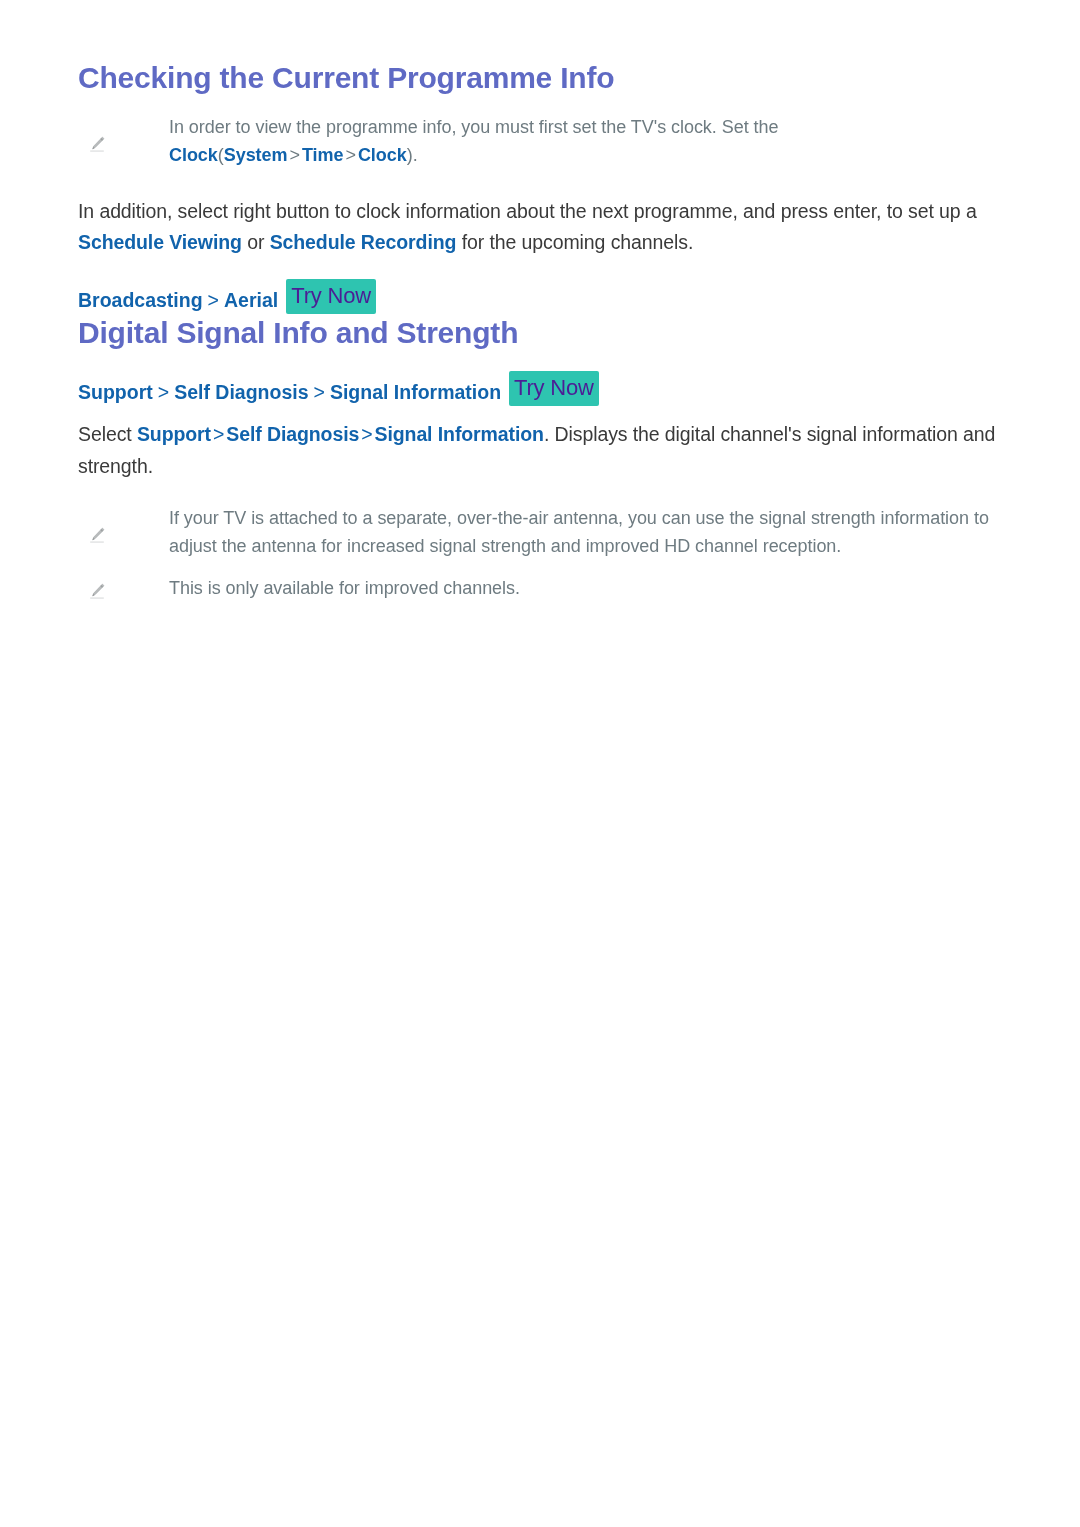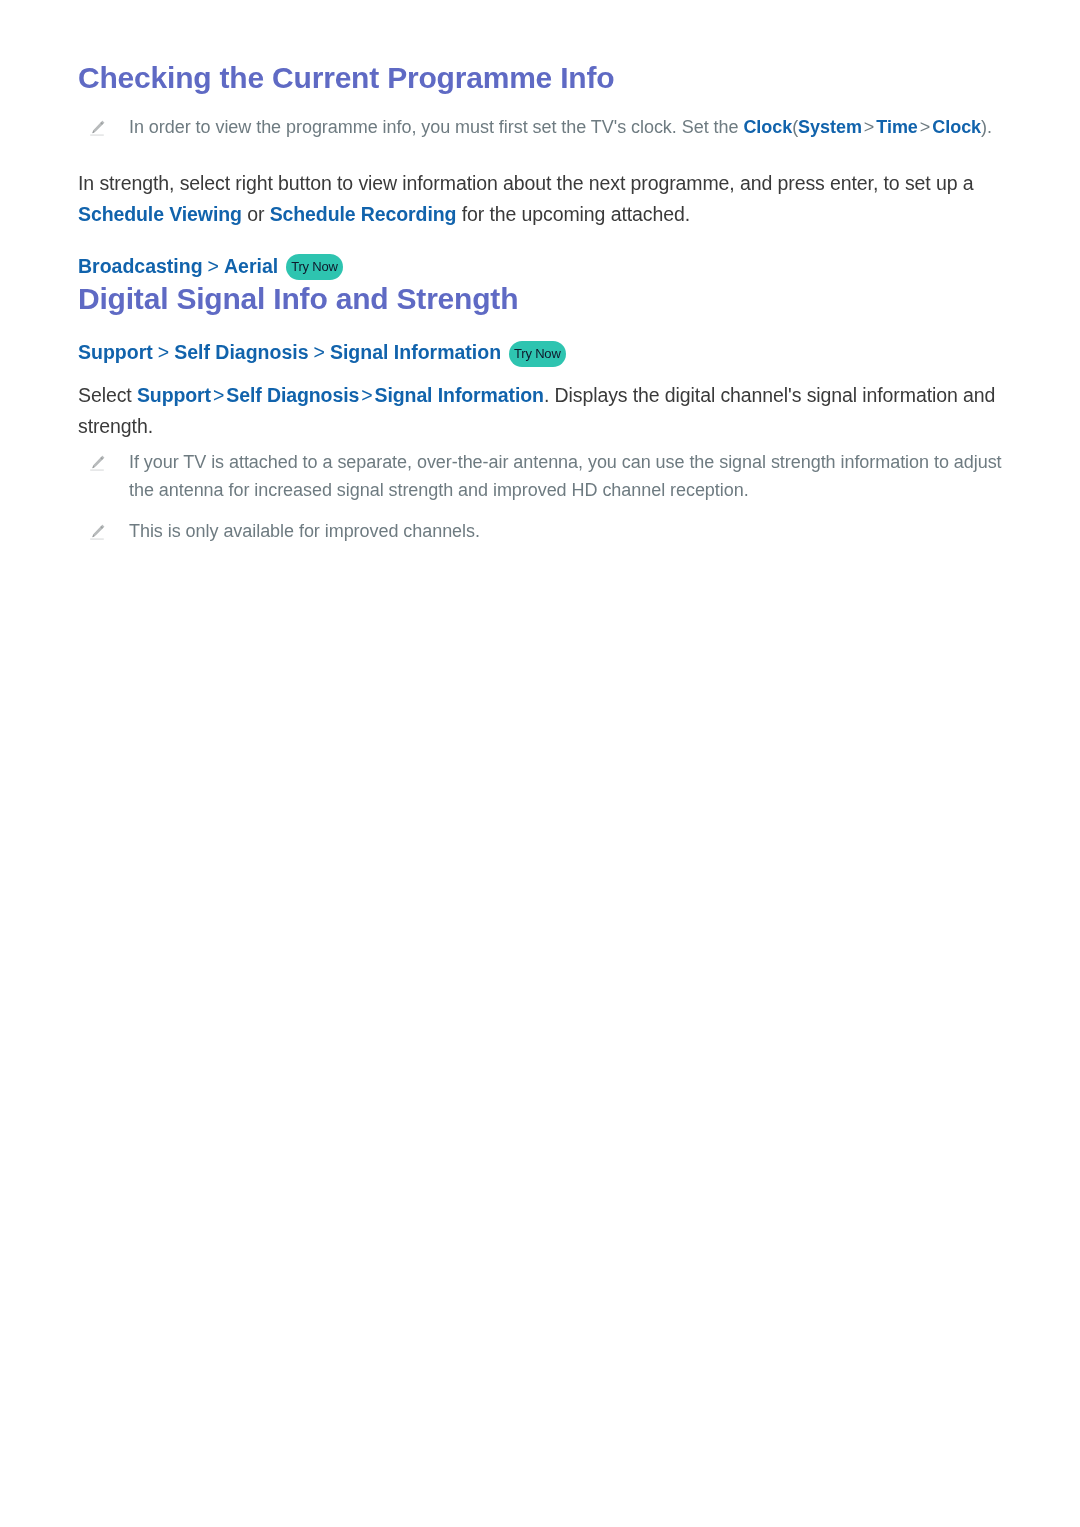--- a/index.html
+++ b/index.html
@@ -76,38 +76,39 @@
   }
   .menu-path .sep {
     font-weight: normal;
     padding: 0 5px;
   }
 
   
   .try-now {
     display: inline-block;
     background: #2ec4b0;
-    color: #0f172a;
-    font-size: 13px;
+    color: #4c1d95;
+    font-size: 22px;
     font-weight: normal;
     line-height: 1;
     padding: 6px 5px 7px 5px;
-    border-radius: 13px;
+    border-radius: 2px;
     margin-left: 8px;
     position: relative;
     top: -1px;
     letter-spacing: -0.2px;
   }
 
   
   .note {
     display: flex;
-    align-items: flex-start;
+    align-items: center;
     margin: 18px 0 0 0;
     padding-left: 9px;
+    gap: 40px;
   }
   .note + .note { margin-top: 14px; }
   .note-icon {
     flex: 0 0 auto;
     width: 20px;
     height: 20px;
     margin-top: 4px;
     margin-right: 22px;
   }
   .note-icon svg { display: block; }
@@ -139,21 +140,21 @@
             <path d="M14.4 4.1 L16.0 5.7 L15.0 6.7 L13.4 5.1 Z" fill="#9ca0a1"></path>
             <path d="M5.6 15.0 L6.35 13.1 L7.3 14.05 Z" fill="#8d9192"></path>
           </g>
           <rect x="3.2" y="16.6" width="13.6" height="0.9" fill="#cfd2d3"></rect>
         </svg>
       </span>
       <span class="note-text"><span>In order to view the programme info, you must first set the TV's clock. Set the </span><span class="kw-blue">Clock</span><span class="paren">(</span><span class="kw-blue">System</span><span class="sep">&gt;</span><span class="kw-blue">Time</span><span class="sep">&gt;</span><span class="kw-blue">Clock</span><span class="paren">)</span><span>.</span></span>
     </div>
 
 
-    <p class="body-text" style="margin-top:26px;"><span>In strength, select right button to view information about the next programme, and press enter, to set up a </span><span class="kw-blue">Schedule Viewing</span><span> or </span><span class="kw-blue">Schedule Recording</span><span> for the upcoming attached.</span></p>
+    <p class="body-text" style="margin-top:26px;"><span>In addition, select right button to clock information about the next programme, and press enter, to set up a </span><span class="kw-blue">Schedule Viewing</span><span> or </span><span class="kw-blue">Schedule Recording</span><span> for the upcoming channels.</span></p>
 
 
     <div class="menu-path">
       <span class="kw-blue">Broadcasting</span>
       <span class="sep">&gt;</span>
       <span class="kw-blue">Aerial</span>
       <span class="try-now">Try Now</span>
     </div>
 
 
@@ -163,21 +164,21 @@
       <span class="kw-blue">Support</span>
       <span class="sep">&gt;</span>
       <span class="kw-blue">Self Diagnosis</span>
       <span class="sep">&gt;</span>
       <span class="kw-blue">Signal Information</span>
       <span class="try-now">Try Now</span>
     </div>
 
     <p class="body-text body-tight"><span>Select </span><span class="kw-blue">Support</span><span class="sep">&gt;</span><span class="kw-blue">Self Diagnosis</span><span class="sep">&gt;</span><span class="kw-blue">Signal Information</span><span>. Displays the digital channel's signal information and strength.</span></p>
 
-    <div class="note" style="margin-top:6px;">
+    <div class="note" style="margin-top:23px;">
       <span class="note-icon">
         <svg width="20" height="20" viewBox="0 0 20 20">
           <path d="M15.4 3.1 L17.0 4.7 L8.0 13.7 L5.6 15.0 L6.6 12.3 Z" fill="#b9bcbd" stroke="#a6aaab" stroke-width="0.6"></path>
           <path d="M14.4 4.1 L16.0 5.7 L15.0 6.7 L13.4 5.1 Z" fill="#9ca0a1"></path>
           <path d="M5.6 15.0 L6.35 13.1 L7.3 14.05 Z" fill="#8d9192"></path>
           <rect x="3.2" y="16.6" width="13.6" height="0.9" fill="#cfd2d3"></rect>
         </svg>
       </span>
       <span class="note-text">If your TV is attached to a separate, over-the-air antenna, you can use the signal strength information to adjust the antenna for increased signal strength and improved HD channel reception.</span>
     </div>

